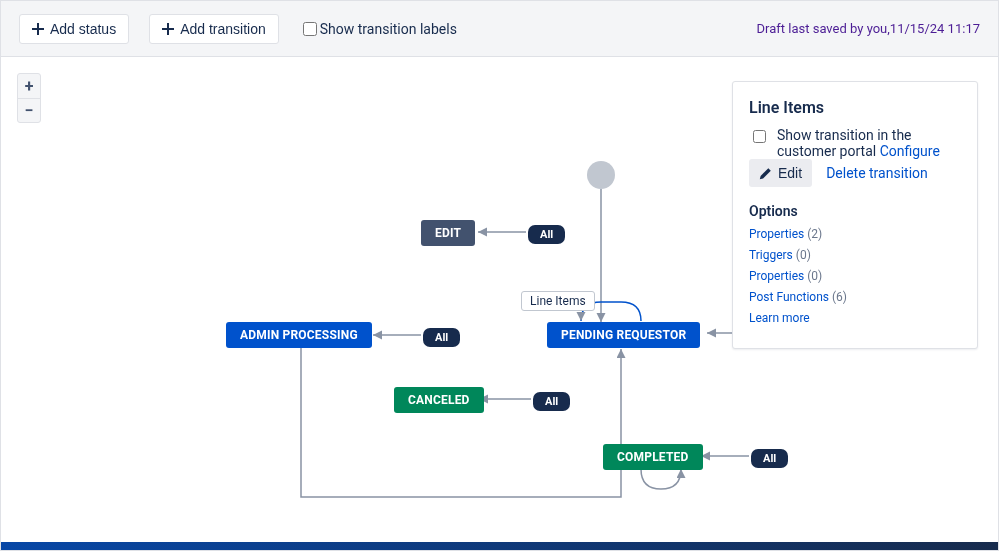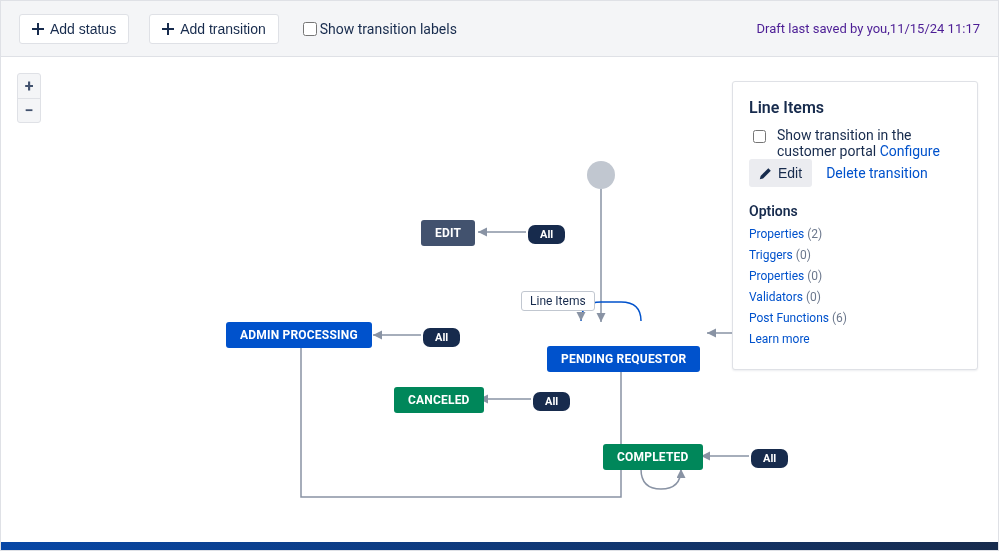--- a/index.html
+++ b/index.html
@@ -98,21 +98,21 @@
 
       <path d="M 640 412 Q 640 432 660 432 Q 680 432 680 412" stroke="#8993A4" stroke-width="1.5" fill="none" marker-end="url(#arrow)"></path>
 
       <path d="M 640 264 Q 640 245 620 245 L 600 245 Q 580 245 580 264" stroke="#0052CC" stroke-width="1.5" fill="none" marker-end="url(#arrow)"></path>
     </svg>
 
     <div class="startdot" style="left:586px; top:104px;"></div>
 
     <div class="node gray" style="left:420px; top:163px;">EDIT</div>
     <div class="node blue" style="left:225px; top:265px;">ADMIN PROCESSING</div>
-    <div class="node blue" style="left:546px; top:265px;margin-top:24px;">PENDING REQUESTOR</div>
+    <div class="node blue" style="left:546px; top:265px;">PENDING REQUESTOR</div>
     <div class="node green" style="left:393px; top:330px;">CANCELED</div>
     <div class="node green" style="left:602px; top:387px;">COMPLETED</div>
 
     <div class="badge" style="left:527px; top:168px;">All</div>
     <div class="badge" style="left:422px; top:271px;">All</div>
     <div class="badge" style="left:532px; top:335px;">All</div>
     <div class="badge" style="left:750px; top:392px;">All</div>
 
     <div class="tranlabel" style="left:520px; top:234px;">Line Items</div>
 
@@ -141,24 +141,20 @@
       </div>
       <div class="opt">
         <a href="#">Triggers</a>
         <span>(0)</span>
       </div>
       <div class="opt">
         <a href="#">Properties</a>
         <span>(0)</span>
       </div>
       <div class="opt">
-        <a href="#">Validators</a>
-        <span>(0)</span>
-      </div>
-      <div class="opt">
         <a href="#">Post Functions</a>
         <span>(6)</span>
       </div>
       <div class="opt">
         <a href="#">Learn more</a>
       </div>
     </div>
 
   </div>
   <div class="bottombar"></div>

